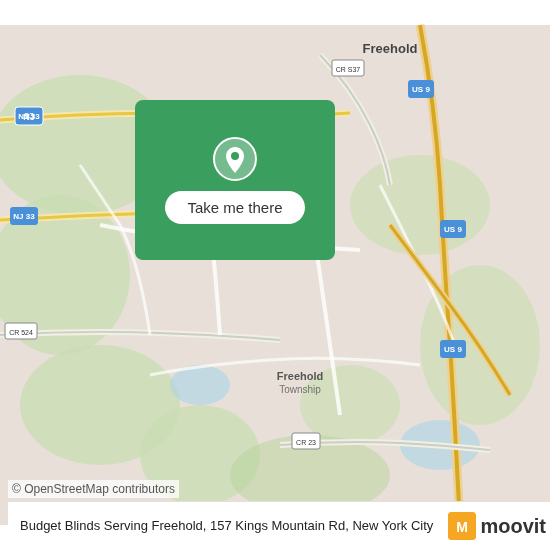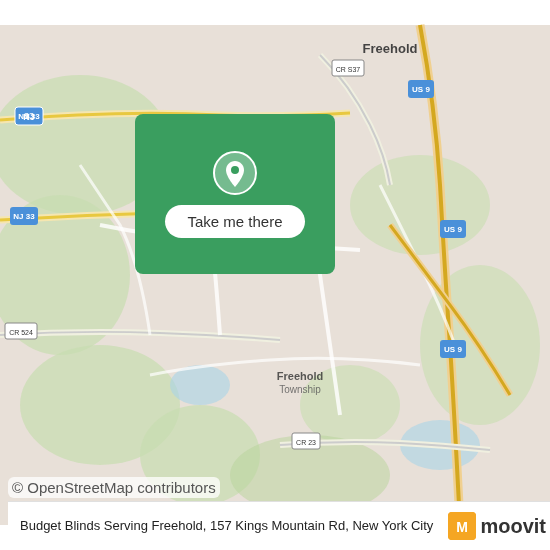--- a/index.html
+++ b/index.html
@@ -23,21 +23,21 @@
       position: absolute;
       top: 0;
       left: 0;
       width: 100%;
       height: 100%;
     }
 
     
     #action-panel {
       position: absolute;
-      top: 114px;
+      top: 100px;
       left: 135px;
       width: 200px;
       height: 160px;
       background-color: #3a9e5f;
       border-radius: 8px;
       display: flex;
       flex-direction: column;
       align-items: center;
       justify-content: center;
       gap: 10px;
@@ -111,25 +111,25 @@
       font-size: 20px;
       font-weight: bold;
       color: #333;
     }
 
     
     #osm-attribution {
       position: absolute;
       bottom: 52px;
       left: 8px;
-      font-size: 15px;
+      font-size: 12px;
       color: #555;
       background: rgba(255,255,255,0.75);
       padding: 2px 4px;
-      border-radius: 6px;
+      border-radius: 0;
       z-index: 15;
     }
 
   </style>
 </head>
 <body>
 
 <div id="map-container">
 
   <svg id="map-svg" viewBox="0 0 550 500" xmlns="http://www.w3.org/2000/svg">

